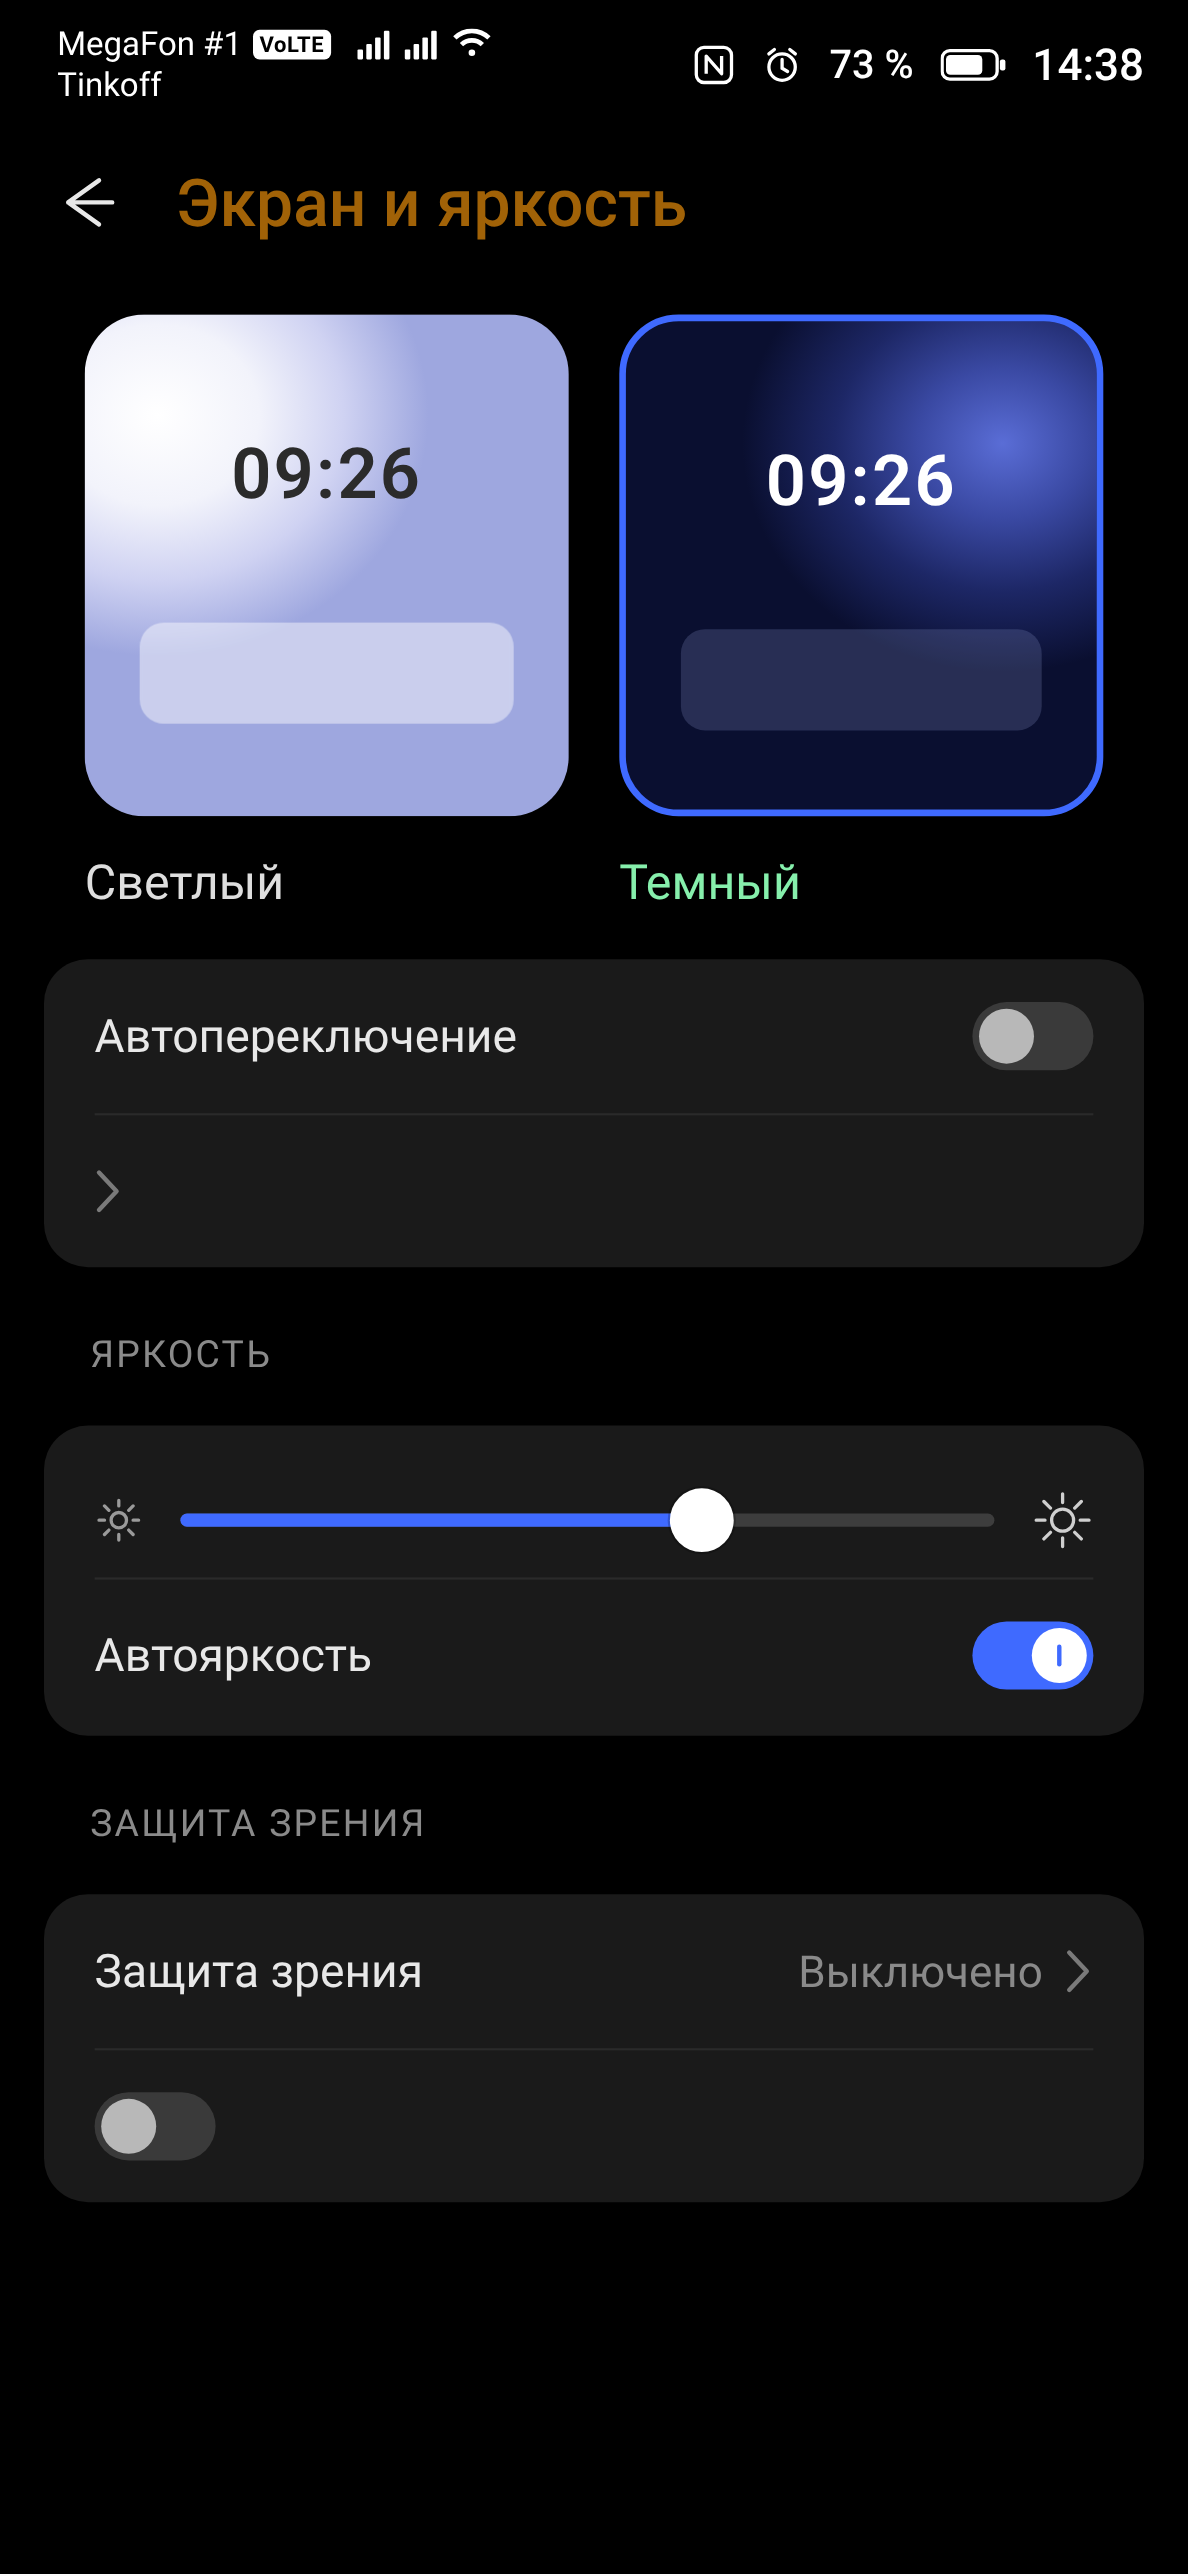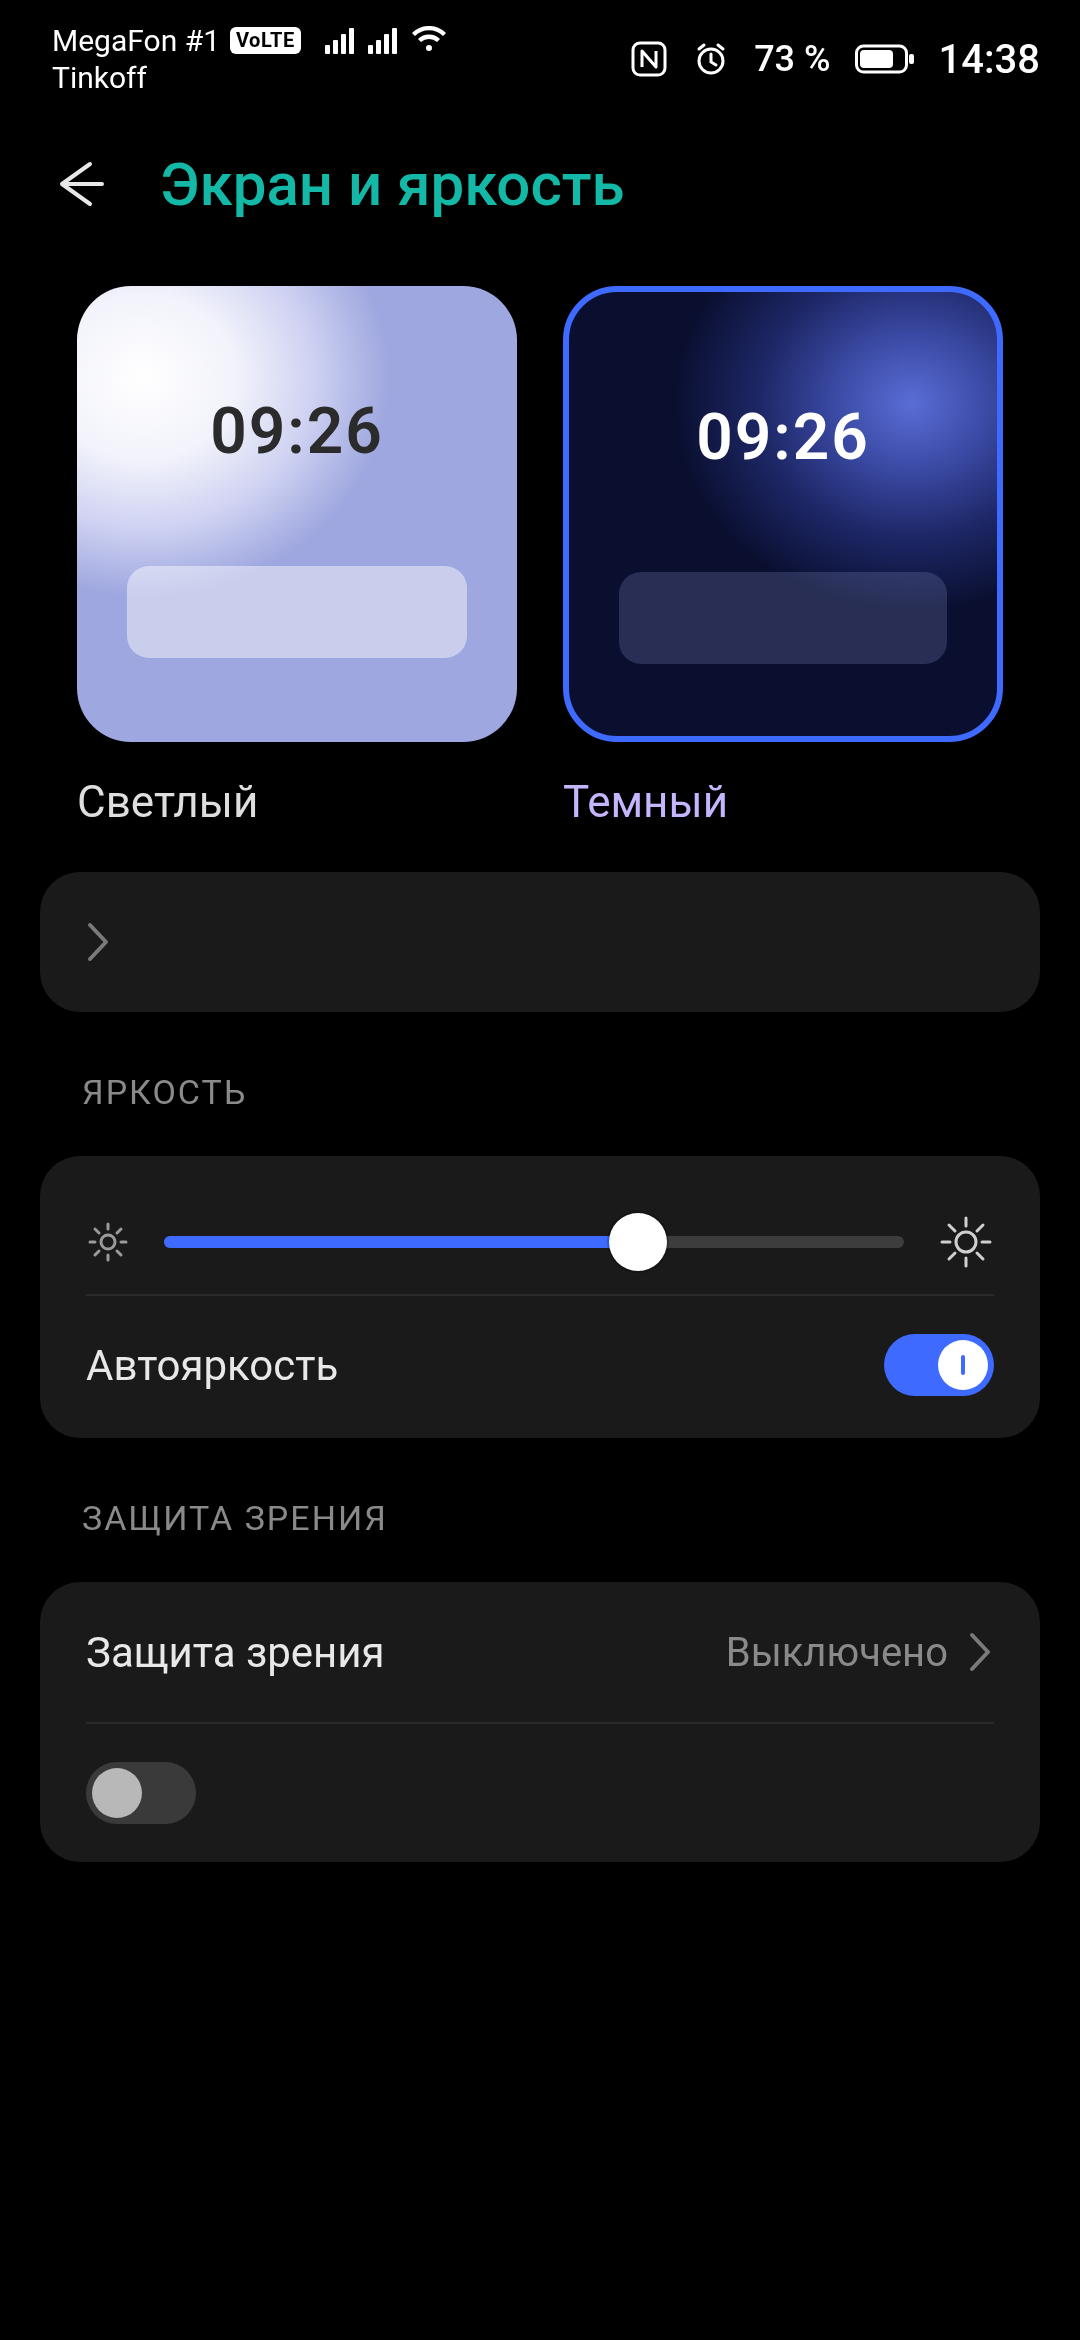--- a/index.html
+++ b/index.html
@@ -14,41 +14,41 @@
   .status-right .time { font-size: 40px; }
   .signal { display: inline-flex; align-items: flex-end; gap: 3px; height: 28px; }
   .signal .bar { width: 5px; background: #fff; border-radius: 1px; }
   .signal .b1{height:9px}.signal .b2{height:14px}.signal .b3{height:20px}.signal .b4{height:26px}
   .wifi-icon svg, .nfc-icon svg, .alarm-icon svg, .battery-icon svg { display:block; }
   .sig-block { display:inline-flex; gap:14px; align-items:center; margin-left:14px; }
 
   
   .header { display: flex; align-items: center; gap: 40px; padding: 44px 40px 32px 40px; }
   .back-btn { width: 80px; height: 80px; display:flex; align-items:center; justify-content:center; }
-  .page-title { font-size: 60px; font-weight: 500; color: #14b8a6; }
+  .page-title { font-size: 60px; font-weight: 500; color: #a16207; }
 
   
   .theme-row { display:flex; gap: 46px; justify-content:center; padding: 30px 56px 0; }
   .theme-card { width: 440px; }
   .preview { width: 440px; height: 456px; border-radius: 54px; overflow:hidden; position:relative; }
   .preview.light { background:
       radial-gradient(ellipse 70% 60% at 15% 20%, #fff 0%, #f2f3fb 30%, #cfd2f2 55%, #9ea7df 80%),
       linear-gradient(135deg,#e9ecff 0%,#cdd3f7 50%,#9aa3de 100%); }
   .preview.dark { background:
       radial-gradient(ellipse 65% 55% at 80% 25%, #5a6dd6 0%, #3a49a3 28%, #1d2766 55%, #0a0f30 85%),
       linear-gradient(135deg,#0e1540 0%,#1a2566 40%,#0a0c1e 100%);
       border: 6px solid #3f6aff; }
   .preview .tline { position:absolute; top:108px; left:0; right:0; text-align:center; font-size:64px; font-weight:600; letter-spacing:2px; }
   .preview.light .tline{ color:#2b2b2b; }
   .preview.dark  .tline{ color:#fff; }
   .preview .widget { position:absolute; left:50px; right:50px; top:280px; height:92px; border-radius:22px; }
   .preview.light .widget{ background:rgba(255,255,255,.45); backdrop-filter:blur(2px); }
   .preview.dark  .widget{ background:rgba(120,130,180,.28); }
   .theme-label { text-align:left; font-size:44px; margin-top:34px; color:#dedede; }
-  .theme-label.selected { color:#c4b5fd; }
+  .theme-label.selected { color:#86efac; }
 
   
   .card { background:#1a1a1a; margin:44px 40px 0; border-radius:40px; padding: 0 46px; }
   .row { display:flex; align-items:center; justify-content:space-between; min-height:140px; border-top:2px solid #2a2a2a; }
   .row:first-child { border-top:none; }
   .row .label { font-size:42px; color:#e8e8e8; }
   .row .value { font-size:40px; color:#8a8a8a; }
   .row .right-group { display:flex; align-items:center; gap:20px; }
   .section-title { font-size:34px; letter-spacing:2px; color:#8a8a8a; padding: 60px 0 0 82px; text-transform:uppercase; }
 
@@ -150,20 +150,26 @@
     <div class="preview dark">
       <div class="tline">09:26</div>
       <div class="widget"></div>
     </div>
     <div class="theme-label selected">Темный</div>
   </div>
 </div>
 
 <div class="card">
   <div class="row">
+    <span class="label">Автопереключение</span>
+    <div class="toggle off">
+        <div class="knob"></div>
+      </div>
+  </div>
+  <div class="row">
     <span class="chevron">
       <svg width="26" height="42" viewBox="0 0 26 42">
           <path d="M4 4l16 17L4 38" stroke="#7a7a7a" stroke-width="4" fill="none" stroke-linecap="round" stroke-linejoin="round"></path>
         </svg>
     </span>
   </div>
 </div>
 
 <div class="section-title">ЯРКОСТЬ</div>
 <div class="card bright-card">

